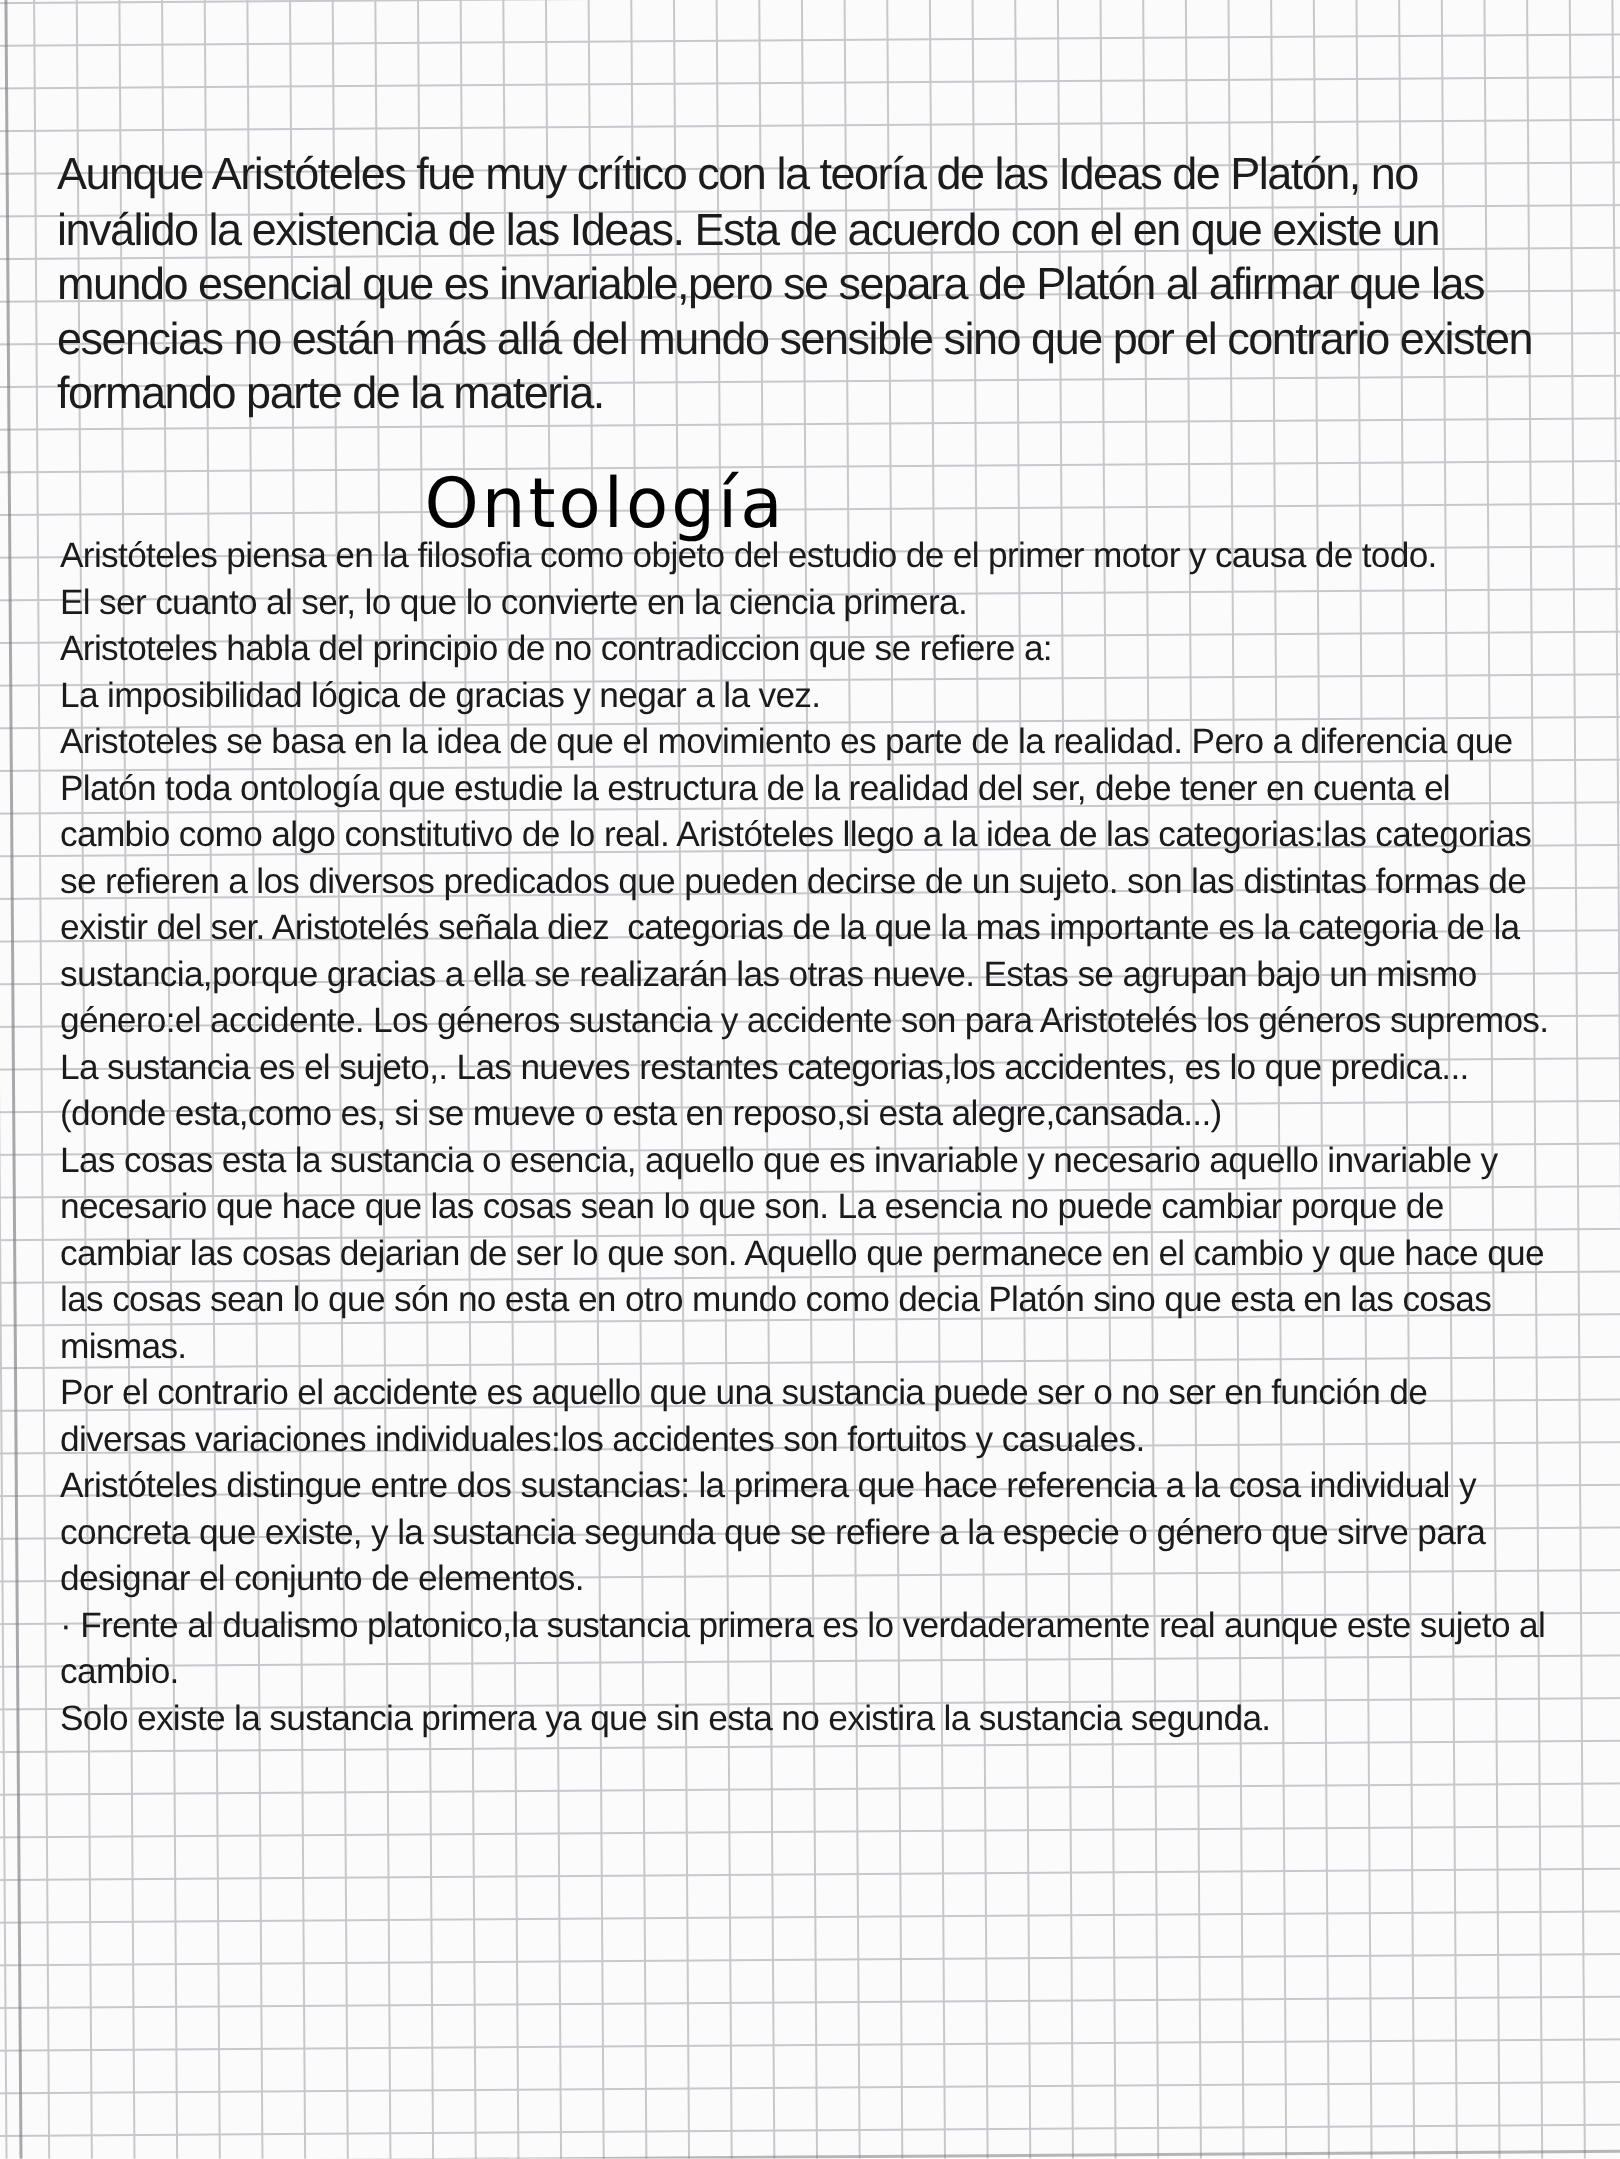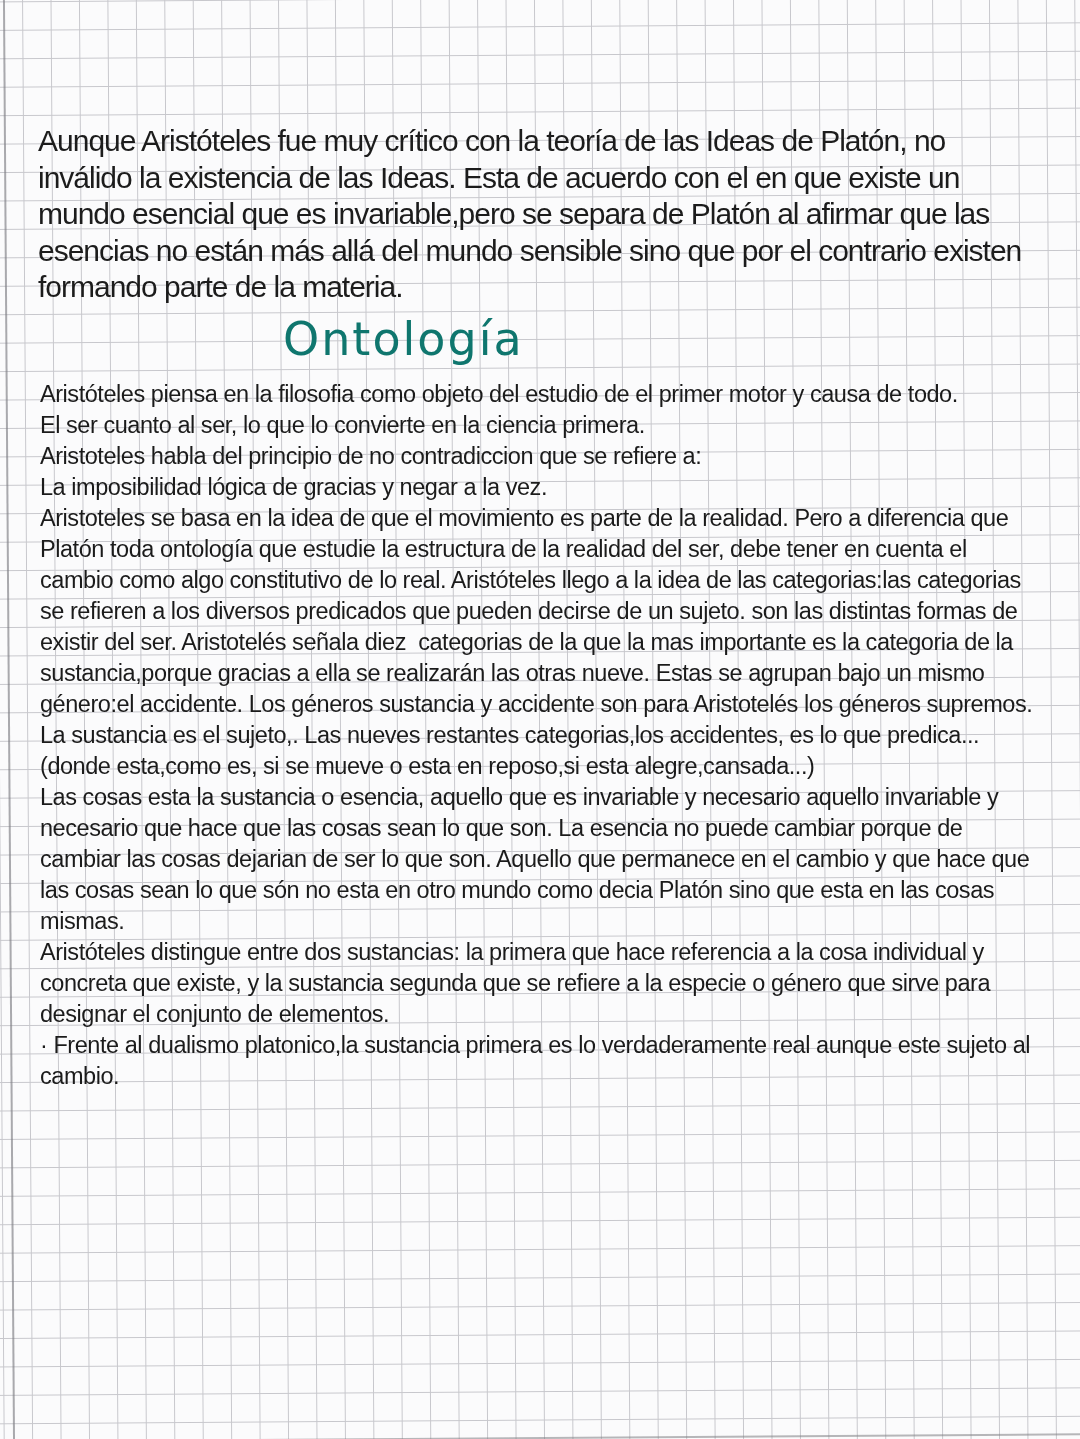--- a/index.html
+++ b/index.html
@@ -37,44 +37,43 @@
   }
   .edge-bottom {
     position: absolute;
     left: 0; right: 0; bottom: 60px;
     height: 2px;
     background: rgba(125,125,130,0.55);
   }
   .content {
     position: absolute;
     inset: 0;
-    margin-top: 24px;
   }
   .intro {
     position: absolute;
     top: 99px;
     left: 38px;
     width: 985px;
     margin: 0;
     font-size: 30px;
     line-height: 36.6px;
     letter-spacing: -1px;
     color: #1c1c1c;
     white-space: pre-wrap;
   }
   .title {
     position: absolute;
-    top: 288px;
+    top: 308px;
     left: 283px;
     margin: 0;
     font-family: "DejaVu Sans", "Liberation Sans", sans-serif;
     font-weight: 400;
     font-size: 46px;
     letter-spacing: 2px;
-    color: #0f766e;
+    color: #000000;
   }
   .bodytext {
     position: absolute;
     top: 355px;
     left: 40px;
     width: 1000px;
     color: #1b1b1b;
   }
   .bodytext p {
     margin: 0;
@@ -98,17 +97,19 @@
 
     <h1 class="title">Ontología</h1>
 
     <div class="bodytext">
       <p>Aristóteles piensa en la filosofia como objeto del estudio de el primer motor y causa de todo.</p>
       <p>El ser cuanto al ser, lo que lo convierte en la ciencia primera.</p>
       <p>Aristoteles habla del principio de no contradiccion que se refiere a:</p>
       <p>La imposibilidad lógica de gracias y negar a la vez.</p>
       <p>Aristoteles se basa en la idea de que el movimiento es parte de la realidad. Pero a diferencia que Platón toda ontología que estudie la estructura de la realidad del ser, debe tener en cuenta el cambio como algo constitutivo de lo real. Aristóteles llego a la idea de las categorias:las categorias se refieren a los diversos predicados que pueden decirse de un sujeto. son las distintas formas de existir del ser. Aristotelés señala diez  categorias de la que la mas importante es la categoria de la sustancia,porque gracias a ella se realizarán las otras nueve. Estas se agrupan bajo un mismo género:el accidente. Los géneros sustancia y accidente son para Aristotelés los géneros supremos. La sustancia es el sujeto,. Las nueves restantes categorias,los accidentes, es lo que predica...(donde esta,como es, si se mueve o esta en reposo,si esta alegre,cansada...)</p>
       <p>Las cosas esta la sustancia o esencia, aquello que es invariable y necesario aquello invariable y necesario que hace que las cosas sean lo que son. La esencia no puede cambiar porque de cambiar las cosas dejarian de ser lo que son. Aquello que permanece en el cambio y que hace que las cosas sean lo que són no esta en otro mundo como decia Platón sino que esta en las cosas mismas.</p>
+      <p>Por el contrario el accidente es aquello que una sustancia puede ser o no ser en función de diversas variaciones individuales:los accidentes son fortuitos y casuales.</p>
       <p>Aristóteles distingue entre dos sustancias: la primera que hace referencia a la cosa individual y concreta que existe, y la sustancia segunda que se refiere a la especie o género que sirve para designar el conjunto de elementos.</p>
       <p>· Frente al dualismo platonico,la sustancia primera es lo verdaderamente real aunque este sujeto al cambio.</p>
+      <p>Solo existe la sustancia primera ya que sin esta no existira la sustancia segunda.</p>
     </div>
   </div>
 </div>
 
 </body></html>

